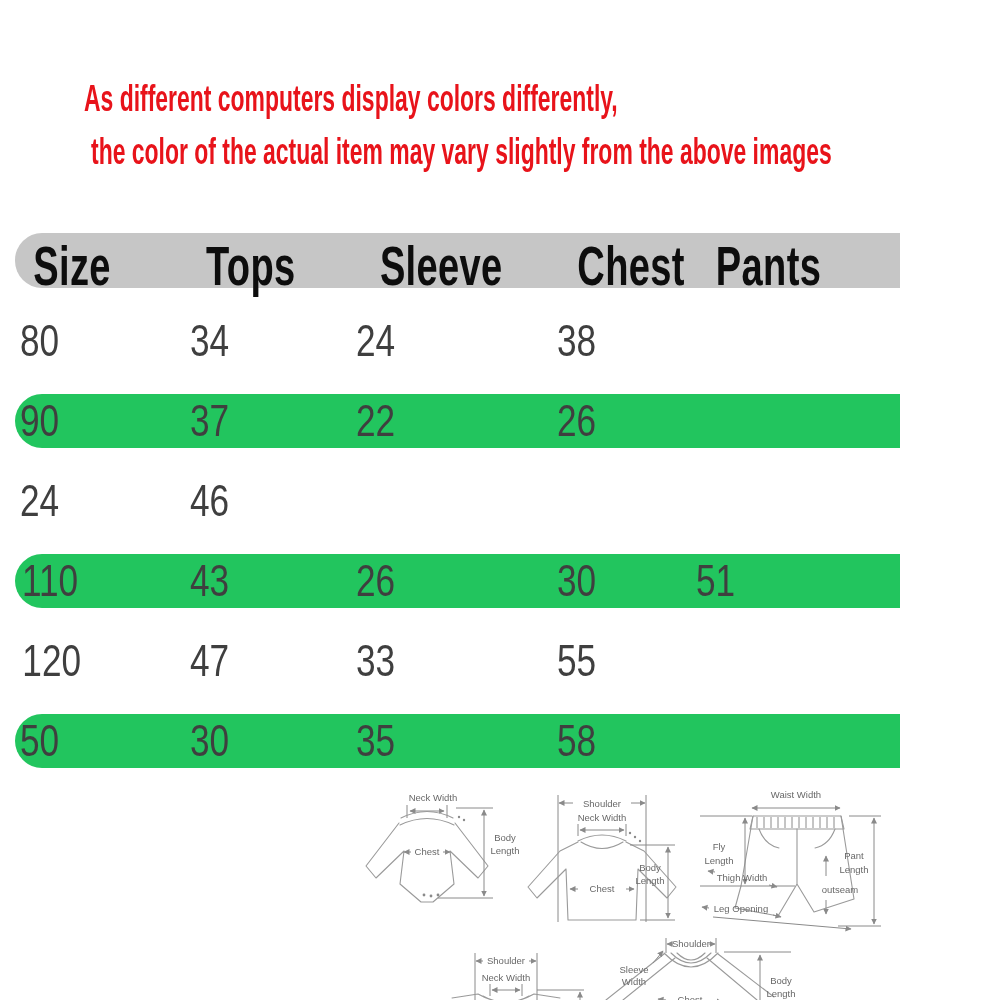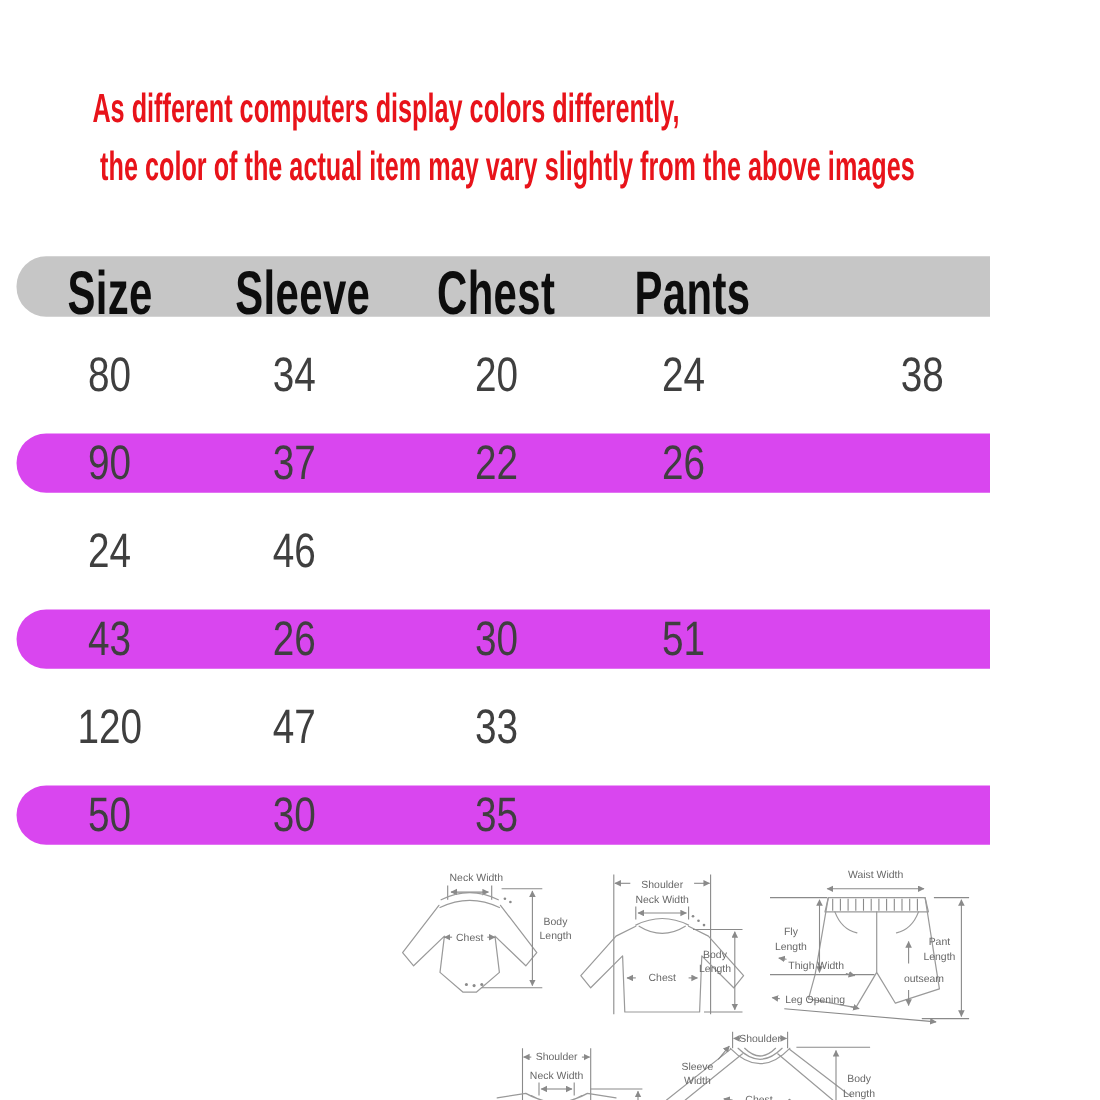--- a/index.html
+++ b/index.html
@@ -10,22 +10,22 @@
   .notice-line{position:absolute;color:#e8131a;font-weight:bold;font-size:37px;line-height:1;
                white-space:nowrap;transform:scaleX(0.62);transform-origin:left center;}
   .notice-line.l1{left:84px;top:80px;}
   .notice-line.l2{left:91px;top:133px;}
 
   
   .tbl{position:absolute;left:15px;top:233px;width:970px;}
   .tr{display:grid;grid-template-columns:17.5% 17.1% 20.8% 14.3% 30.3%;
       align-items:center;height:54px;border-radius:27px;margin-bottom:26px;}
   .tr.head{background:#c6c6c6;height:55px;}
-  .tr.stripe{background:#d946ef;}
-  .cell{text-align:center;text-decoration:underline;}
+  .tr.stripe{background:#22c55e;}
+  .cell{text-align:left;text-decoration:underline;}
   .tr.head .cell span{display:inline-block;font-weight:bold;font-size:56px;color:#0d0d0d;
                       transform:scaleX(0.68);transform-origin:center;letter-spacing:0.5px;}
   .tr.data .cell span{display:inline-block;font-weight:400;font-size:44px;color:#3f3f3f;
                       transform:scaleX(0.8);transform-origin:center;}
 
   
   .diagrams{position:absolute;left:350px;top:770px;}
   .g{fill:none;stroke:#9a9a9a;stroke-width:1.1;stroke-linecap:round;stroke-linejoin:round;}
   .m{fill:none;stroke:#8a8a8a;stroke-width:1;}
   .dot{fill:#8a8a8a;}
@@ -36,62 +36,65 @@
 <body>
 
 <div class="canvas">
 
   <div class="notice-line l1">As different computers display colors differently,</div>
   <div class="notice-line l2">the color of the actual item may vary slightly from the above images</div>
 
   <div class="tbl">
     <div class="tr head">
       <div class="cell"><span>Size</span></div>
+      <div class="cell"><span>Tops</span></div>
       <div class="cell"><span>Sleeve</span></div>
       <div class="cell"><span>Chest</span></div>
       <div class="cell"><span>Pants</span></div>
     </div>
 
     <div class="tr data">
       <div class="cell"><span>80</span></div>
       <div class="cell"><span>34</span></div>
-      <div class="cell"><span>20</span></div>
       <div class="cell"><span>24</span></div>
       <div class="cell"><span>38</span></div>
     </div>
 
     <div class="tr data stripe">
       <div class="cell"><span>90</span></div>
       <div class="cell"><span>37</span></div>
       <div class="cell"><span>22</span></div>
       <div class="cell"><span>26</span></div>
     </div>
 
     <div class="tr data">
       <div class="cell"><span>24</span></div>
       <div class="cell"><span>46</span></div>
     </div>
 
     <div class="tr data stripe">
+      <div class="cell"><span>110</span></div>
       <div class="cell"><span>43</span></div>
       <div class="cell"><span>26</span></div>
       <div class="cell"><span>30</span></div>
       <div class="cell"><span>51</span></div>
     </div>
 
     <div class="tr data">
       <div class="cell"><span>120</span></div>
       <div class="cell"><span>47</span></div>
       <div class="cell"><span>33</span></div>
+      <div class="cell"><span>55</span></div>
     </div>
 
     <div class="tr data stripe">
       <div class="cell"><span>50</span></div>
       <div class="cell"><span>30</span></div>
       <div class="cell"><span>35</span></div>
+      <div class="cell"><span>58</span></div>
     </div>
   </div>
 
   <svg class="diagrams" width="650" height="230" viewBox="350 770 650 230">
     <defs>
       <marker id="ah" markerWidth="8" markerHeight="8" refX="5.5" refY="3" orient="auto-start-reverse" markerUnits="userSpaceOnUse">
         <path d="M0,0 L6,3 L0,6 Z" fill="#8a8a8a"></path>
       </marker>
     </defs>
 

